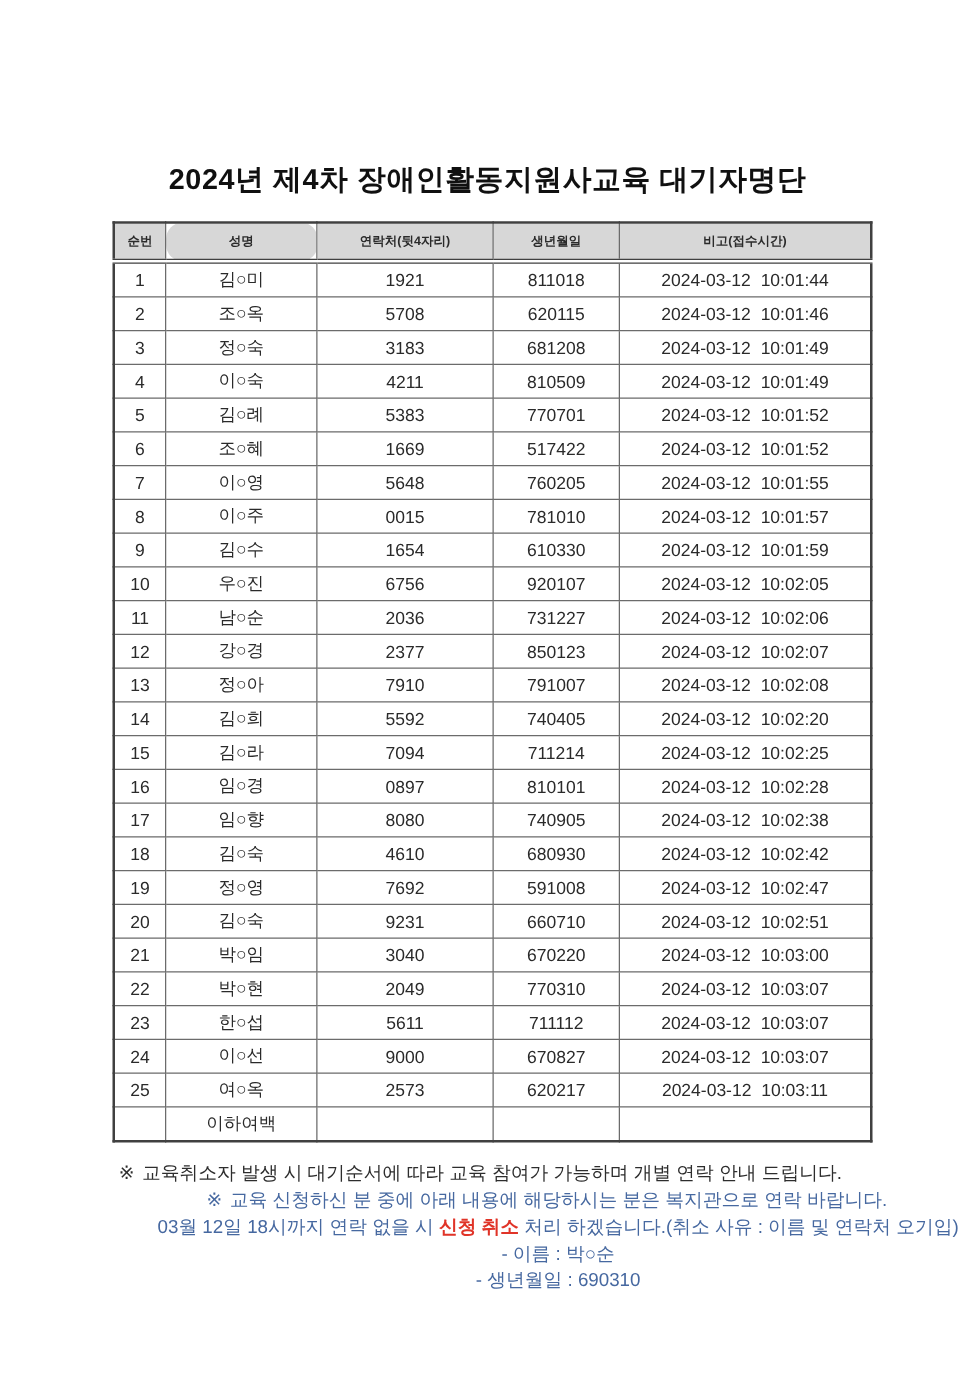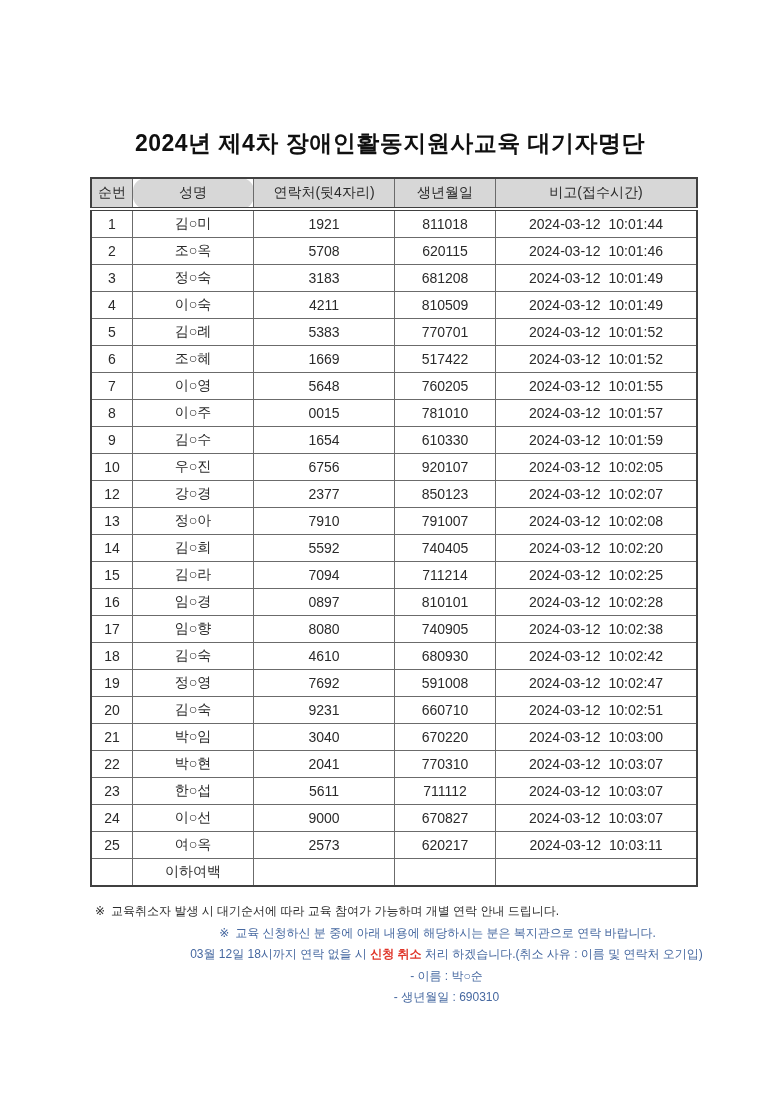--- a/index.html
+++ b/index.html
@@ -30,32 +30,32 @@
     text-align:center;
     vertical-align:middle;
     padding:0;
     height:26px;
     overflow:hidden;
     white-space:nowrap;
   }
   .waitlist thead th {
     background:var(--header-bg,#d7d7d7);
     height:28px;
-    font-weight:normal;
-    font-size:14px;
+    font-weight:bold;
+    font-size:10px;
     border-bottom:4px double var(--border-dark,#404040);
   }
   .col-no      { width:40px; }
   .col-name    { width:120px;border-radius:13px; }
   .col-contact { width:140px; }
   .col-birth   { width:100px; }
   .col-note    { width:200px; word-spacing:4px; }
   .notes {
     margin:14px 0 0 95px;
-    font-size:12px;
+    font-size:15px;
     line-height:21.5px;
   }
   .notes p { margin:0; }
   .note-black { color:#2d2d2d; }
   .note-blue  { color:var(--note-blue,#4668a0);text-align:center; }
   .note-indent { padding-left:18px; }
   .note-red { color:var(--note-red,#e03428); font-weight:bold; }
   .marker { margin-right:6px; }
 </style>
 </head>
@@ -140,20 +140,27 @@
           <td class="col-note">2024-03-12 10:01:59</td>
         </tr>
         <tr>
           <td class="col-no">10</td>
           <td class="col-name">우○진</td>
           <td class="col-contact">6756</td>
           <td class="col-birth">920107</td>
           <td class="col-note">2024-03-12 10:02:05</td>
         </tr>
         <tr>
+          <td class="col-no">11</td>
+          <td class="col-name">남○순</td>
+          <td class="col-contact">2036</td>
+          <td class="col-birth">731227</td>
+          <td class="col-note">2024-03-12 10:02:06</td>
+        </tr>
+        <tr>
           <td class="col-no">12</td>
           <td class="col-name">강○경</td>
           <td class="col-contact">2377</td>
           <td class="col-birth">850123</td>
           <td class="col-note">2024-03-12 10:02:07</td>
         </tr>
         <tr>
           <td class="col-no">13</td>
           <td class="col-name">정○아</td>
           <td class="col-contact">7910</td>
@@ -212,21 +219,21 @@
         <tr>
           <td class="col-no">21</td>
           <td class="col-name">박○임</td>
           <td class="col-contact">3040</td>
           <td class="col-birth">670220</td>
           <td class="col-note">2024-03-12 10:03:00</td>
         </tr>
         <tr>
           <td class="col-no">22</td>
           <td class="col-name">박○현</td>
-          <td class="col-contact">2041</td>
+          <td class="col-contact">2049</td>
           <td class="col-birth">770310</td>
           <td class="col-note">2024-03-12 10:03:07</td>
         </tr>
         <tr>
           <td class="col-no">23</td>
           <td class="col-name">한○섭</td>
           <td class="col-contact">5611</td>
           <td class="col-birth">711112</td>
           <td class="col-note">2024-03-12 10:03:07</td>
         </tr>

